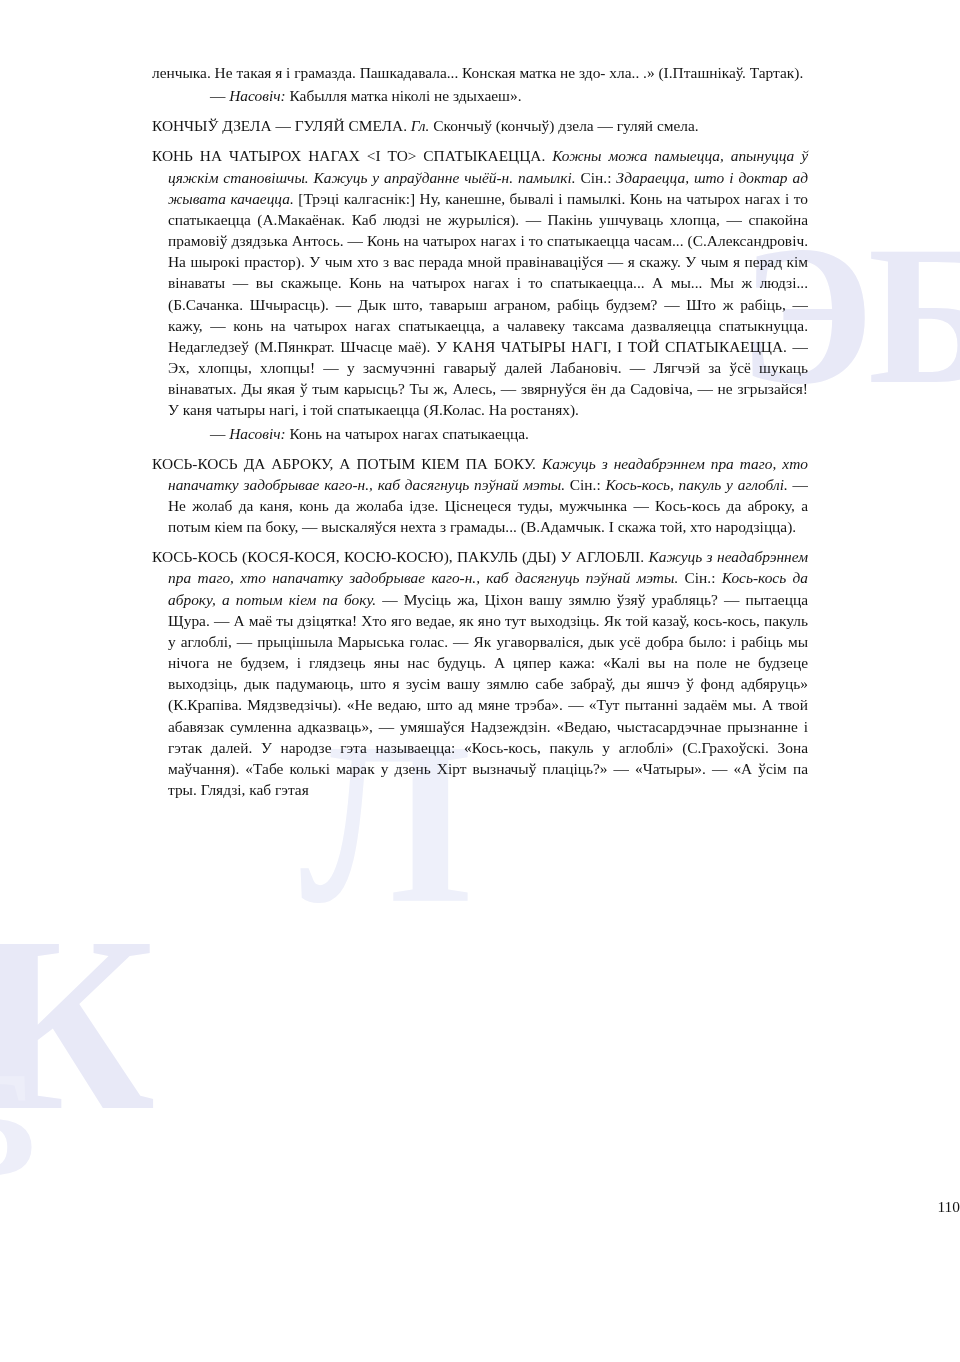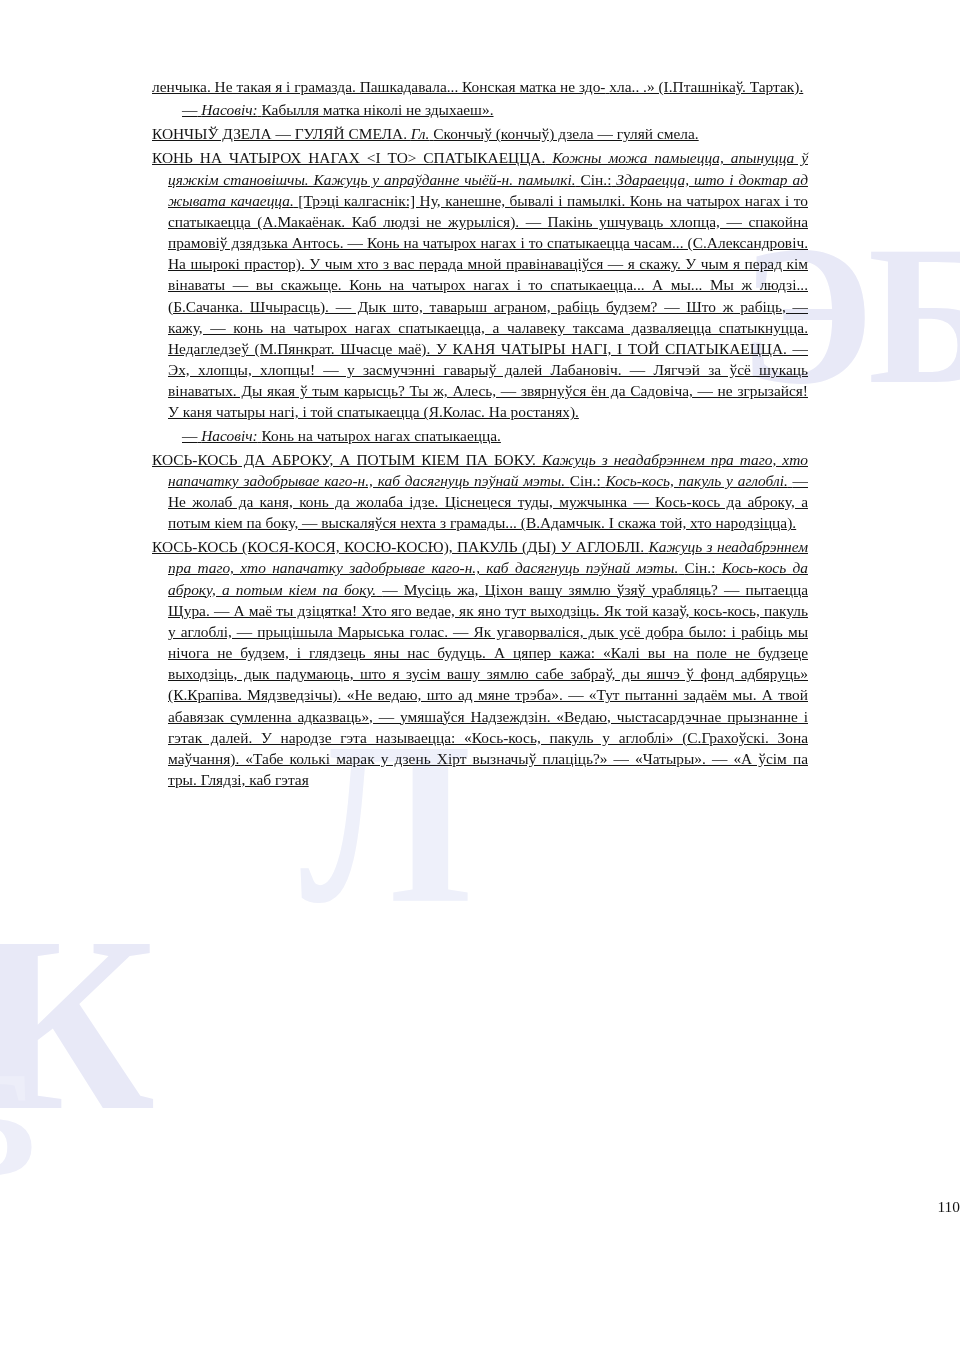--- a/index.html
+++ b/index.html
@@ -40,52 +40,52 @@
 
   
   #page {
     position: absolute;
     inset: 0;
     z-index: 1;
   }
   #text-column {
     position: absolute;
     left: 152px;
-    top: 76px;
+    top: 62px;
     width: 656px;
-    text-decoration: underline;
   }
 
   .entry, .para, .quote-line, .source-line {
     margin: 0;
     text-align: justify;
     text-justify: inter-word;
     font-size: 15.4px;
     line-height: 21.15px;
     hyphens: none;
   }
 
   
   .entry {
     padding-left: 16px;
     text-indent: -16px;
-    margin-top: 3px;
+    margin-top: 9px;
   }
   .entry:first-child { margin-top: 0; }
 
   
   .para {
     text-indent: 30px;
     margin-top: 2px;
   }
 
   
   .source-line {
     text-indent: 30px;
     margin-top: 2px;
+    margin-left: 28px;
   }
 
   
   .cont {
     padding-left: 16px;
     text-indent: -16px;
     margin-top: 0;
   }
 
   .hw { 

